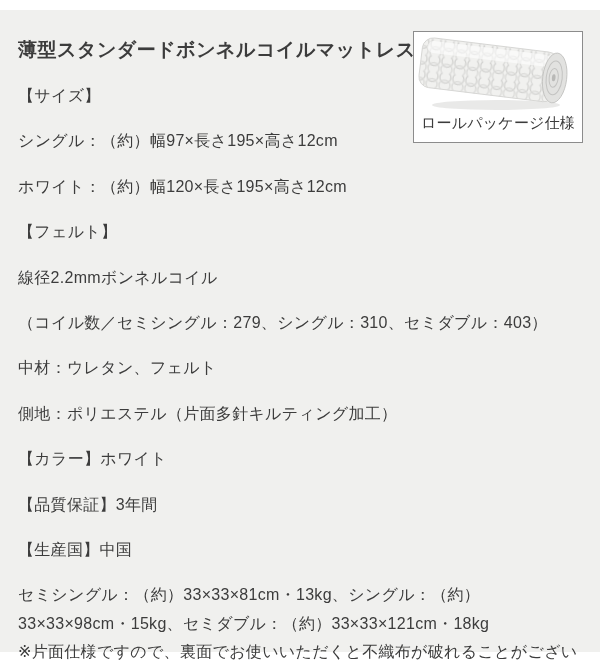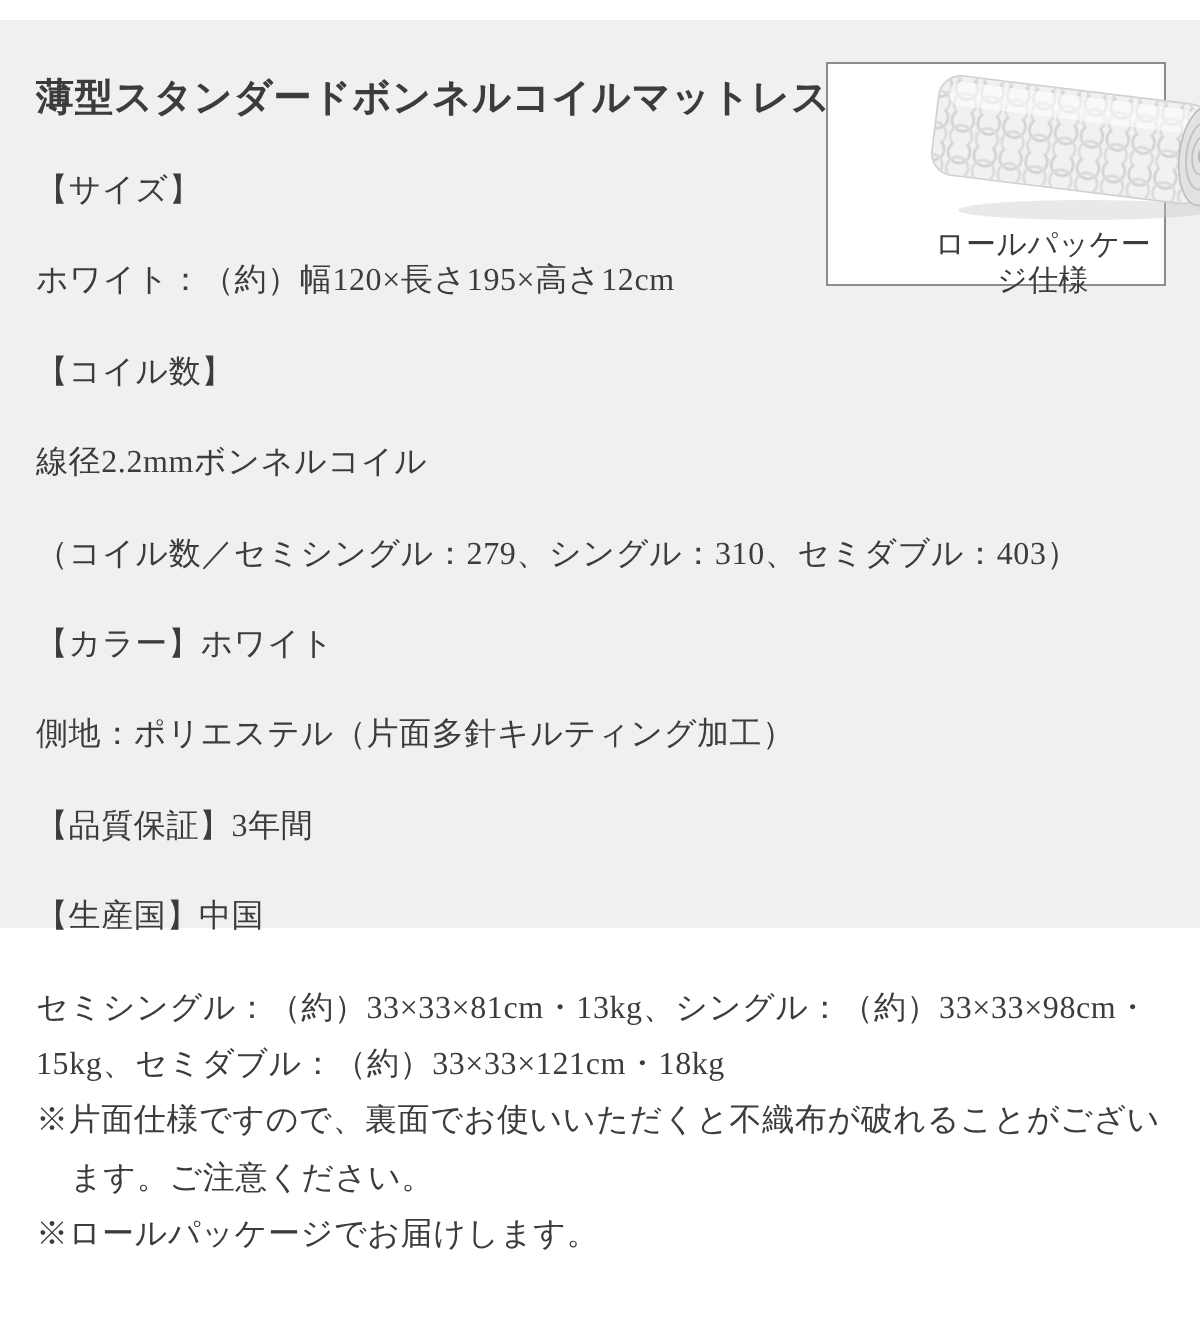--- a/index.html
+++ b/index.html
@@ -5,26 +5,25 @@
   html, body { margin: 0; padding: 0; }
   body {
     width: 600px; height: 664px;
     background: #ffffff;
     font-family: "Liberation Sans", "DejaVu Sans", sans-serif;
     overflow: hidden;
   }
   .panel {
     position: relative;
     margin-top: 10px;
-    width: 600px; height: 454px;
+    width: 600px; height: 642px;
     background: #f0f0ee;
     box-sizing: border-box;
     padding: 25px 16px 0 18px;
     color: #3c3c3c;
-    font-family: Liberation Serif, serif;
   }
   .product-title {
     font-size: 19px;
     font-weight: bold;
     line-height: 30px;
     margin: 0 0 2px 0;
     letter-spacing: 0.5px;
   }
   .spec-line {
     font-size: 16px;
@@ -42,44 +41,45 @@
     text-indent: -17px;
   }
   .roll-box {
     position: absolute;
     left: 413px; top: 21px;
     width: 170px; height: 112px;
     background: #ffffff;
     border: 1px solid #8c8c8c;
     box-sizing: border-box;
     text-align: center;
-    padding-left: 47px;
   }
   .roll-box svg { display: block; margin: 0 auto; }
   .roll-caption {
     font-size: 15px;
     line-height: 18px;
     color: #3c3c3c;
     letter-spacing: 0.2px;
   }
 </style>
 </head>
 <body>
 
 <div class="panel">
 
   <h1 class="product-title">薄型スタンダードボンネルコイルマットレス</h1>
 
   <div class="spec-line">【サイズ】</div>
+  <div class="spec-line">シングル：（約）幅97×長さ195×高さ12cm</div>
   <div class="spec-line">ホワイト：（約）幅120×長さ195×高さ12cm</div>
-  <div class="spec-line">【コイル数】</div>
+  <div class="spec-line">【フェルト】</div>
   <div class="spec-line">線径2.2mmボンネルコイル</div>
   <div class="spec-line">（コイル数／セミシングル：279、シングル：310、セミダブル：403）</div>
+  <div class="spec-line">中材：ウレタン、フェルト</div>
+  <div class="spec-line">側地：ポリエステル（片面多針キルティング加工）</div>
   <div class="spec-line">【カラー】ホワイト</div>
-  <div class="spec-line">側地：ポリエステル（片面多針キルティング加工）</div>
   <div class="spec-line">【品質保証】3年間</div>
   <div class="spec-line">【生産国】中国</div>
   <div class="spec-line">セミシングル：（約）33×33×81cm・13kg、シングル：（約）33×33×98cm・15kg、セミダブル：（約）33×33×121cm・18kg</div>
 
   <div class="note-line">※片面仕様ですので、裏面でお使いいただくと不織布が破れることがございます。ご注意ください。</div>
   <div class="note-line">※ロールパッケージでお届けします。</div>
 
   <div class="roll-box">
     <svg width="168" height="82" viewBox="0 0 168 82" aria-hidden="true">
       <defs>

